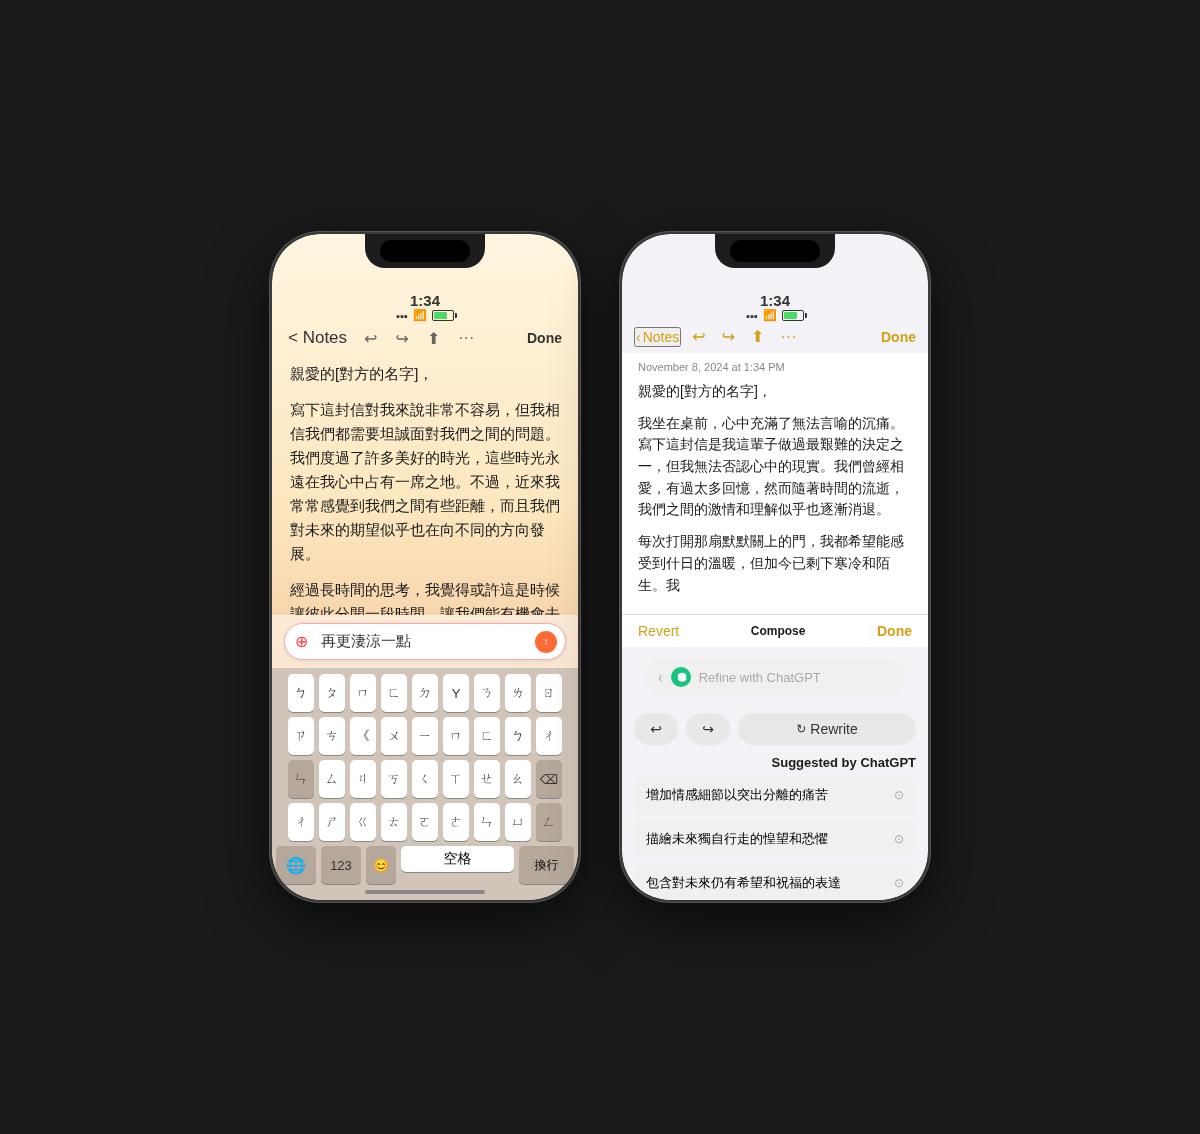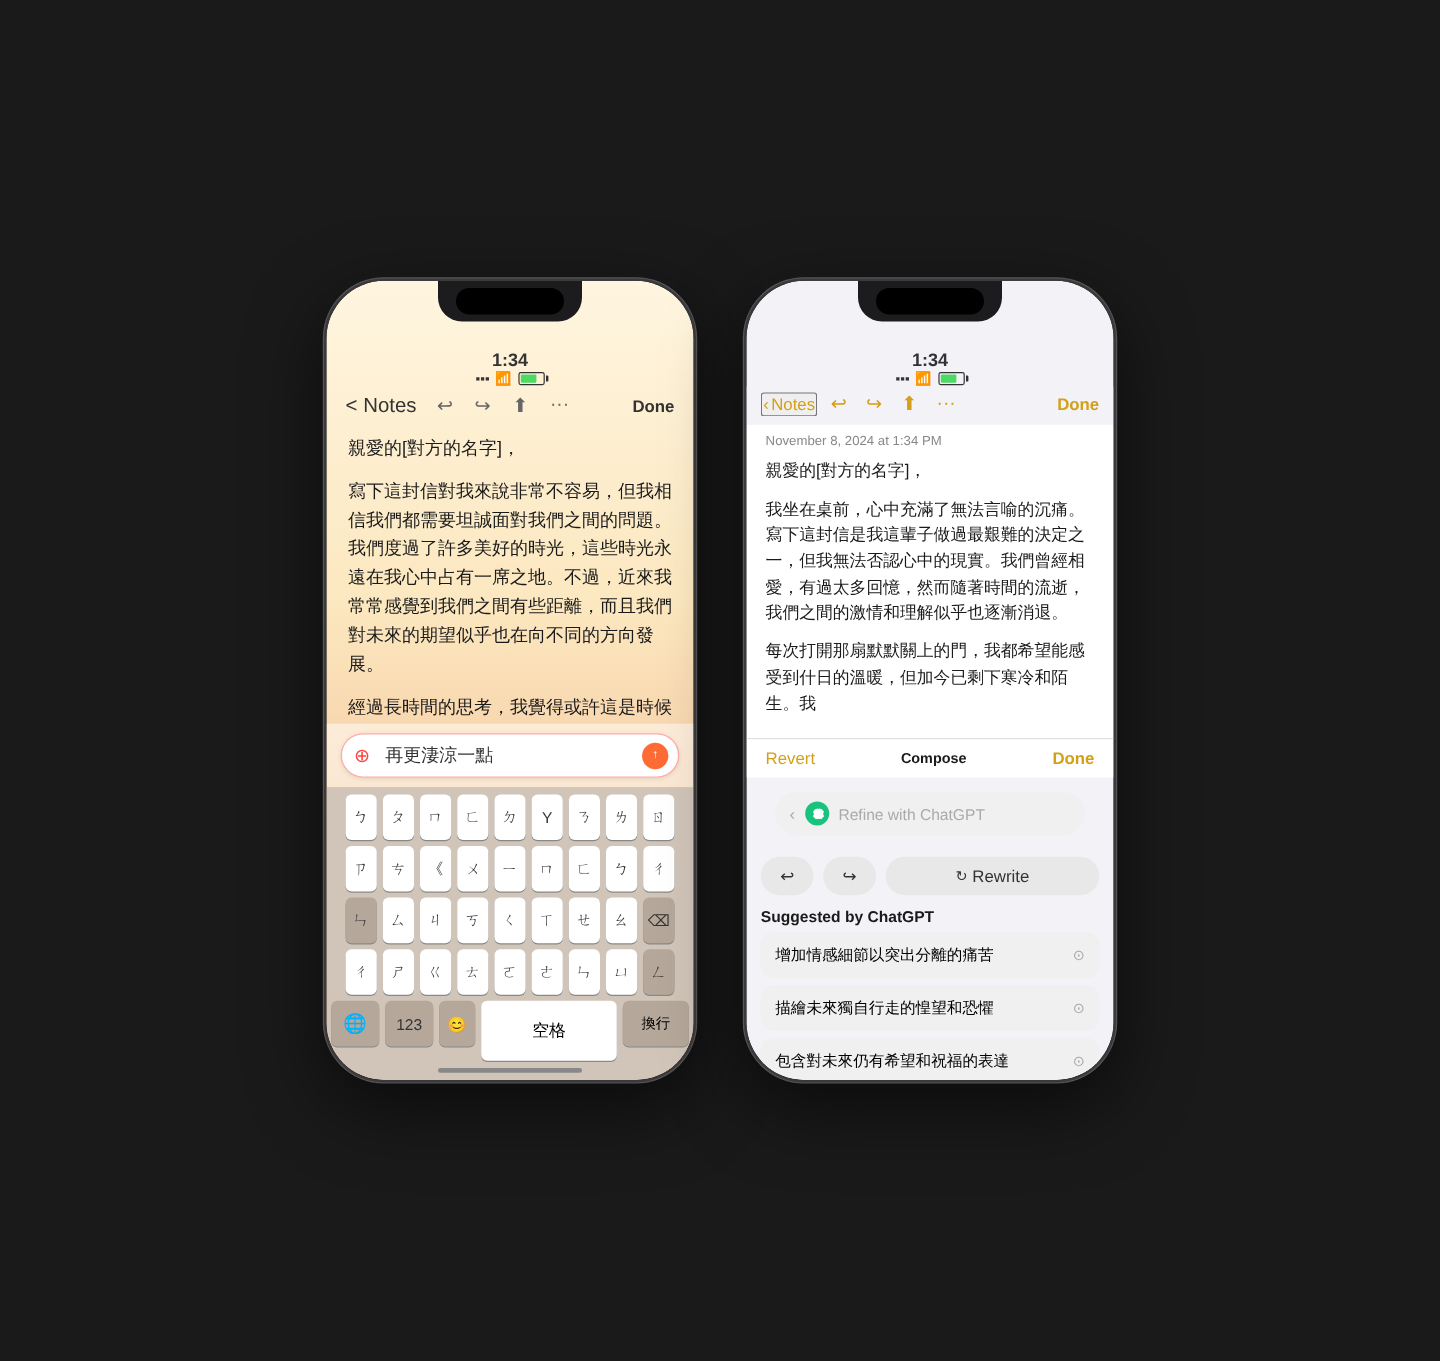--- a/index.html
+++ b/index.html
@@ -239,21 +239,21 @@
       align-items: center;
       justify-content: center;
       font-size: 16px;
       cursor: pointer;
       box-shadow: 0 1px 0 #888;
     }
     .kb-space {
       background: white;
       border-radius: 5px;
       flex: 1;
-      height: 50px;
+      height: 26px;
       display: flex;
       align-items: center;
       justify-content: center;
       font-size: 14px;
       box-shadow: 0 1px 0 #888;
       cursor: pointer;
     }
     .kb-return {
       background: #b5a89a;
       border-radius: 5px;
@@ -364,21 +364,21 @@
       display: flex;
       align-items: center;
       gap: 4px;
     }
     .action-btn-undo { width: 44px; justify-content: center; }
     .action-btn-redo { width: 44px; justify-content: center; }
     .action-btn-rewrite { flex: 1; justify-content: center; font-weight: 500; }
     .rewrite-icon { font-size: 12px; }
 
     
-    .suggestions-section { padding: 4px 12px; }
+    .suggestions-section { padding: 4px 12px; text-align: right; }
     .suggestions-title { font-size: 13px; font-weight: 700; color: #1a1a1a; margin-bottom: 6px; }
     .suggestion-item {
       background: #f0f0f0;
       border-radius: 10px;
       padding: 10px 12px;
       margin-bottom: 6px;
       display: flex;
       align-items: center;
       justify-content: space-between;
       cursor: pointer;

